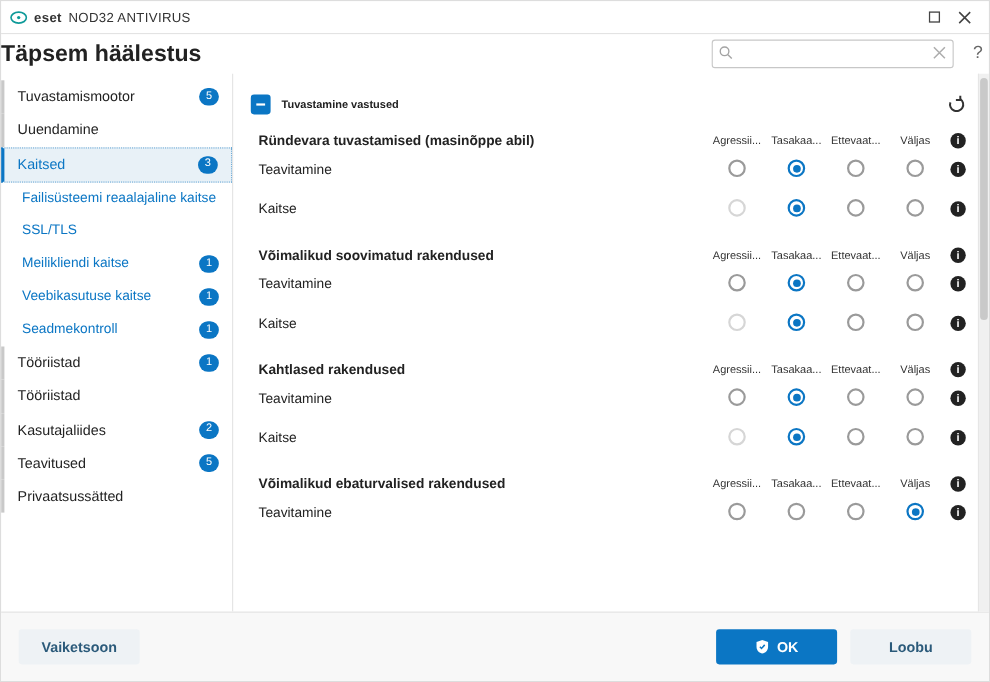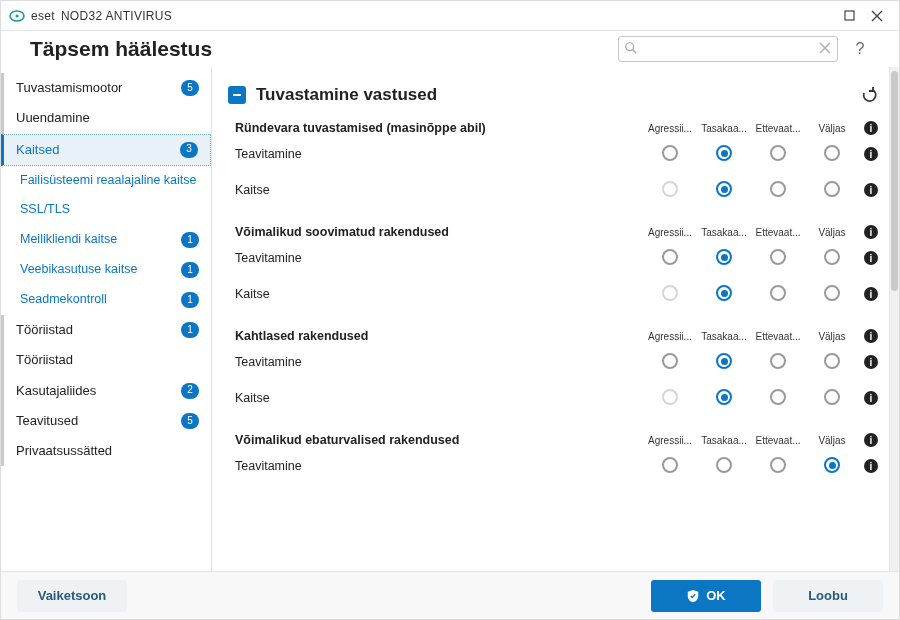--- a/index.html
+++ b/index.html
@@ -14,25 +14,25 @@
     --btn-primary:#0b76c4;
     --btn-secondary:#eef2f5;
     --radio-disabled:#d6d6d6;
     --radio-border:#9a9a9a;
   }
   *{box-sizing:border-box;font-family:"Segoe UI",Arial,sans-serif}
   body{margin:0;background:#fff;color:var(--text);width:900px;height:620px;overflow:hidden}
   .window{width:900px;height:620px;display:flex;flex-direction:column;border:1px solid #ddd}
   .titlebar{height:30px;display:flex;align-items:center;padding:0 8px;border-bottom:1px solid var(--border)}
   .brand{display:flex;align-items:center;gap:6px;font-size:12px;letter-spacing:.3px;color:#333}
-  .brand b{font-weight:400}
+  .brand b{font-weight:700}
   .eset-logo{width:16px;height:16px}
   .title-spacer{flex:1}
   .win-btn{width:28px;height:28px;display:flex;align-items:center;justify-content:center;cursor:pointer}
-  .header{height:36px;display:flex;align-items:center;padding:8px 29px;gap:12px}
+  .header{height:36px;display:flex;align-items:center;padding:8px 0;gap:12px}
   .header h1{margin:0;font-size:21px;font-weight:600;flex:1}
   .search{position:relative;width:220px}
   .search input{width:100%;height:26px;border:1px solid #c7c7c7;border-radius:3px;padding:0 26px 0 26px;font-size:12px;background:#fff}
   .search .s-icon{position:absolute;left:6px;top:5px;width:14px;height:14px;opacity:.6}
   .search .c-icon{position:absolute;right:6px;top:5px;width:14px;height:14px;opacity:.6;cursor:pointer}
   .help{width:20px;text-align:center;font-size:16px;color:#666;cursor:pointer}
   .body{flex:1;display:flex;min-height:0}
   .sidebar{width:210px;padding:6px 0;overflow:auto}
   .side-item{display:flex;align-items:flex-start;padding:7px 12px;font-size:13px;color:#222;border-left:3px solid transparent;cursor:pointer;line-height:1.25}
   .side-item.top{font-weight:400}
@@ -41,36 +41,36 @@
   .side-item.parent{border-left:3px solid #c9c9c9}
   .side-item .label{flex:1}
   .badge{min-width:18px;height:16px;border-radius:9px;background:var(--eset-blue);color:#fff;font-size:10px;display:inline-flex;align-items:center;justify-content:center;padding:0 5px;margin-left:6px}
   .content{flex:1;border-left:1px solid var(--border);display:flex;min-height:0}
   .content-scroll{flex:1;overflow:auto;padding:12px 6px 12px 12px}
   .scrollbar-gutter{width:10px;background:#f0f0f0;border-left:1px solid #e6e6e6;position:relative}
   .scrollbar-thumb{position:absolute;left:1px;right:1px;top:4px;height:220px;background:#c9c9c9;border-radius:4px}
   .section-head{display:flex;align-items:center;gap:10px;padding:6px 4px}
   .collapse-btn{width:18px;height:18px;border-radius:3px;background:var(--eset-blue);color:#fff;display:flex;align-items:center;justify-content:center;cursor:pointer;flex:0 0 auto}
   .collapse-btn svg{width:10px;height:10px}
-  .section-title{font-size:17px;font-weight:600;flex:1}
+  .section-title{font-size:10px;font-weight:600;flex:1}
   .undo{width:20px;height:20px;cursor:pointer;color:#333}
   .group{margin:10px 0 18px 11px}
   .group-head{display:flex;align-items:center;font-size:12.5px}
   .group-title{font-weight:700;flex:1}
   .col{width:54px;text-align:center;font-size:10px;font-weight:400;color:#333}
   .info{width:24px;display:flex;align-items:center;justify-content:center}
   .info-icon{width:14px;height:14px;border-radius:50%;background:#222;color:#fff;font-size:10px;font-weight:700;display:flex;align-items:center;justify-content:center;cursor:pointer}
   .row{display:flex;align-items:flex-end;padding:10px 0;font-size:12.5px}
   .row .rlabel{flex:1}
   .radio{width:54px;display:flex;align-items:center;justify-content:center}
   .r{width:16px;height:16px;border-radius:50%;border:2px solid var(--radio-border);background:#fff;cursor:pointer;position:relative}
   .r.disabled{border-color:var(--radio-disabled);cursor:default}
   .r.selected{border-color:var(--eset-blue)}
   .r.selected::after{content:"";position:absolute;inset:2.5px;border-radius:50%;background:var(--eset-blue)}
-  .footer{height:48px;border-top:1px solid var(--border);display:flex;align-items:center;padding:0 16px;gap:12px;background:var(--panel)}
+  .footer{height:63px;border-top:1px solid var(--border);display:flex;align-items:center;padding:0 16px;gap:12px;background:var(--panel)}
   .footer .spacer{flex:1}
   .btn{height:32px;min-width:110px;border:none;border-radius:3px;font-size:13px;font-weight:600;cursor:pointer;display:flex;align-items:center;justify-content:center;gap:6px}
   .btn.secondary{background:var(--btn-secondary);color:#2b5a7a}
   .btn.primary{background:var(--btn-primary);color:#ffffff}
   .shield{width:14px;height:14px}
 </style>
 </head>
 <body>
 <div class="window">
 

